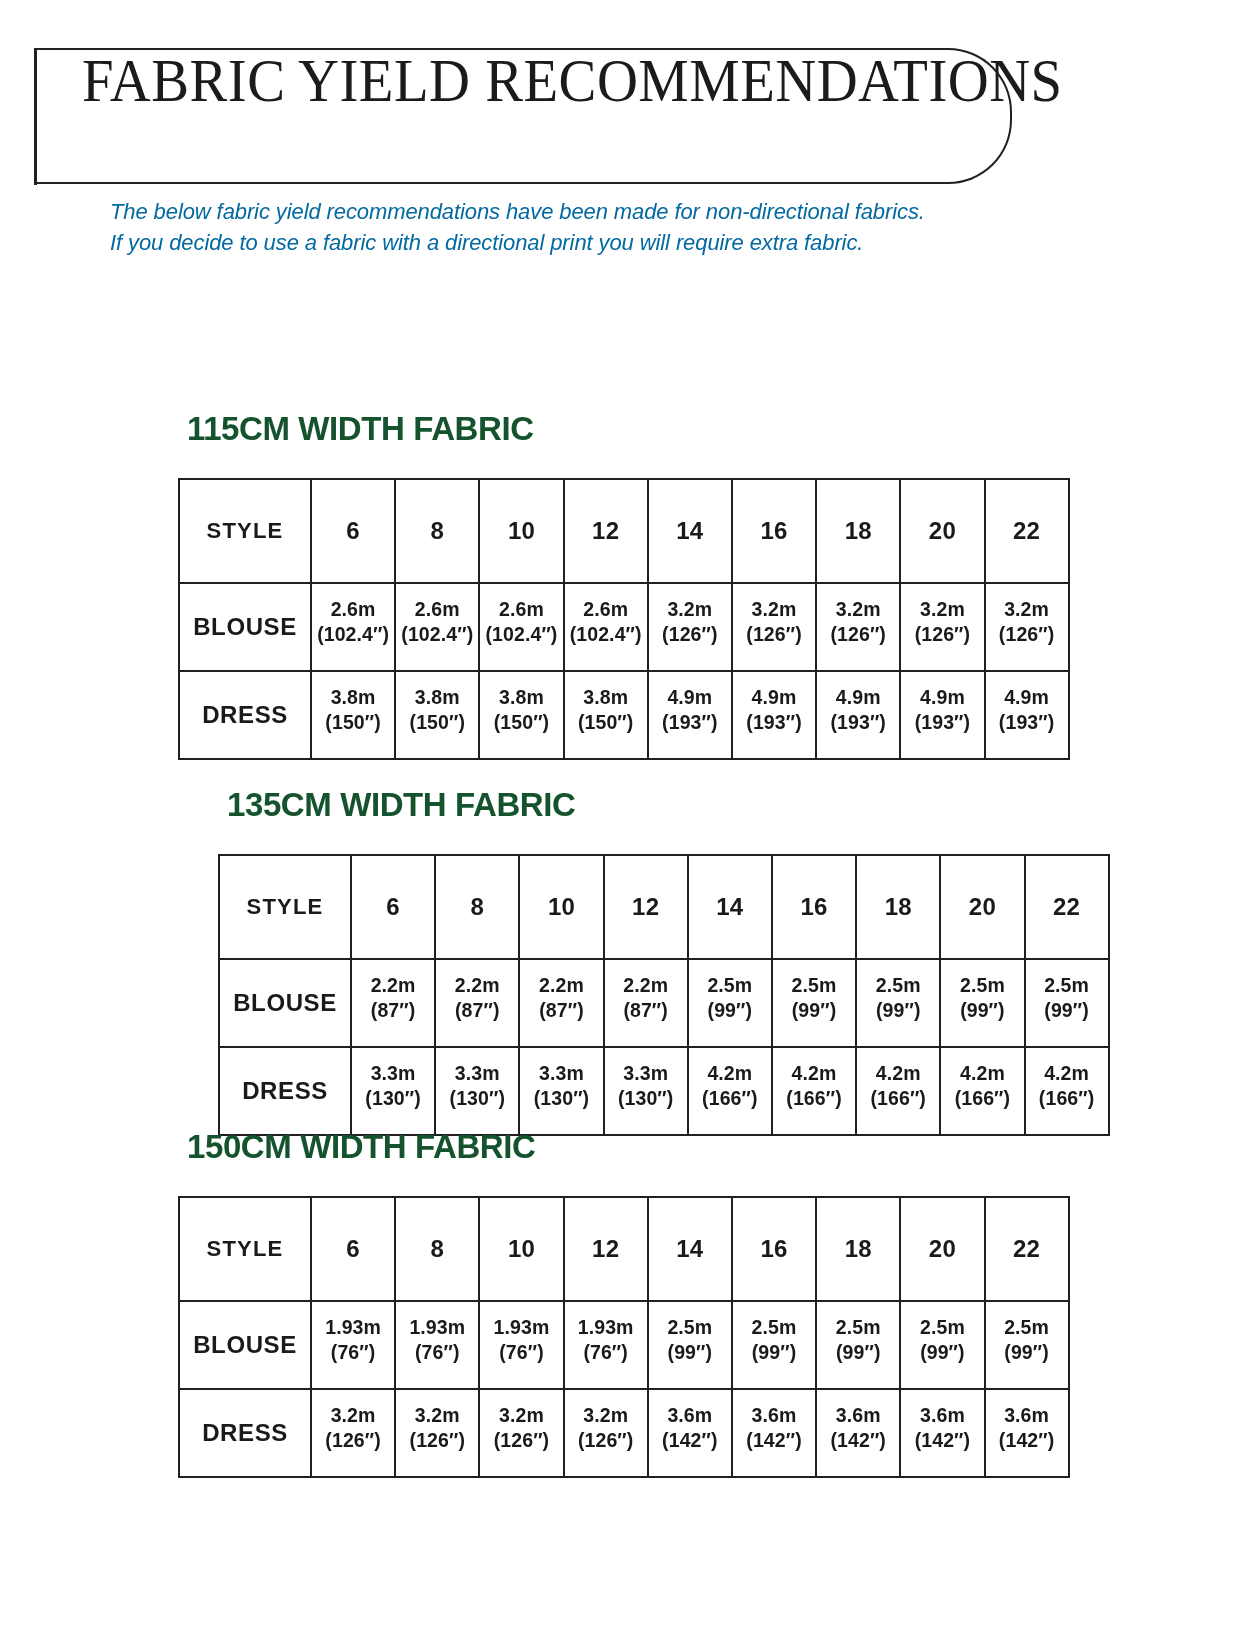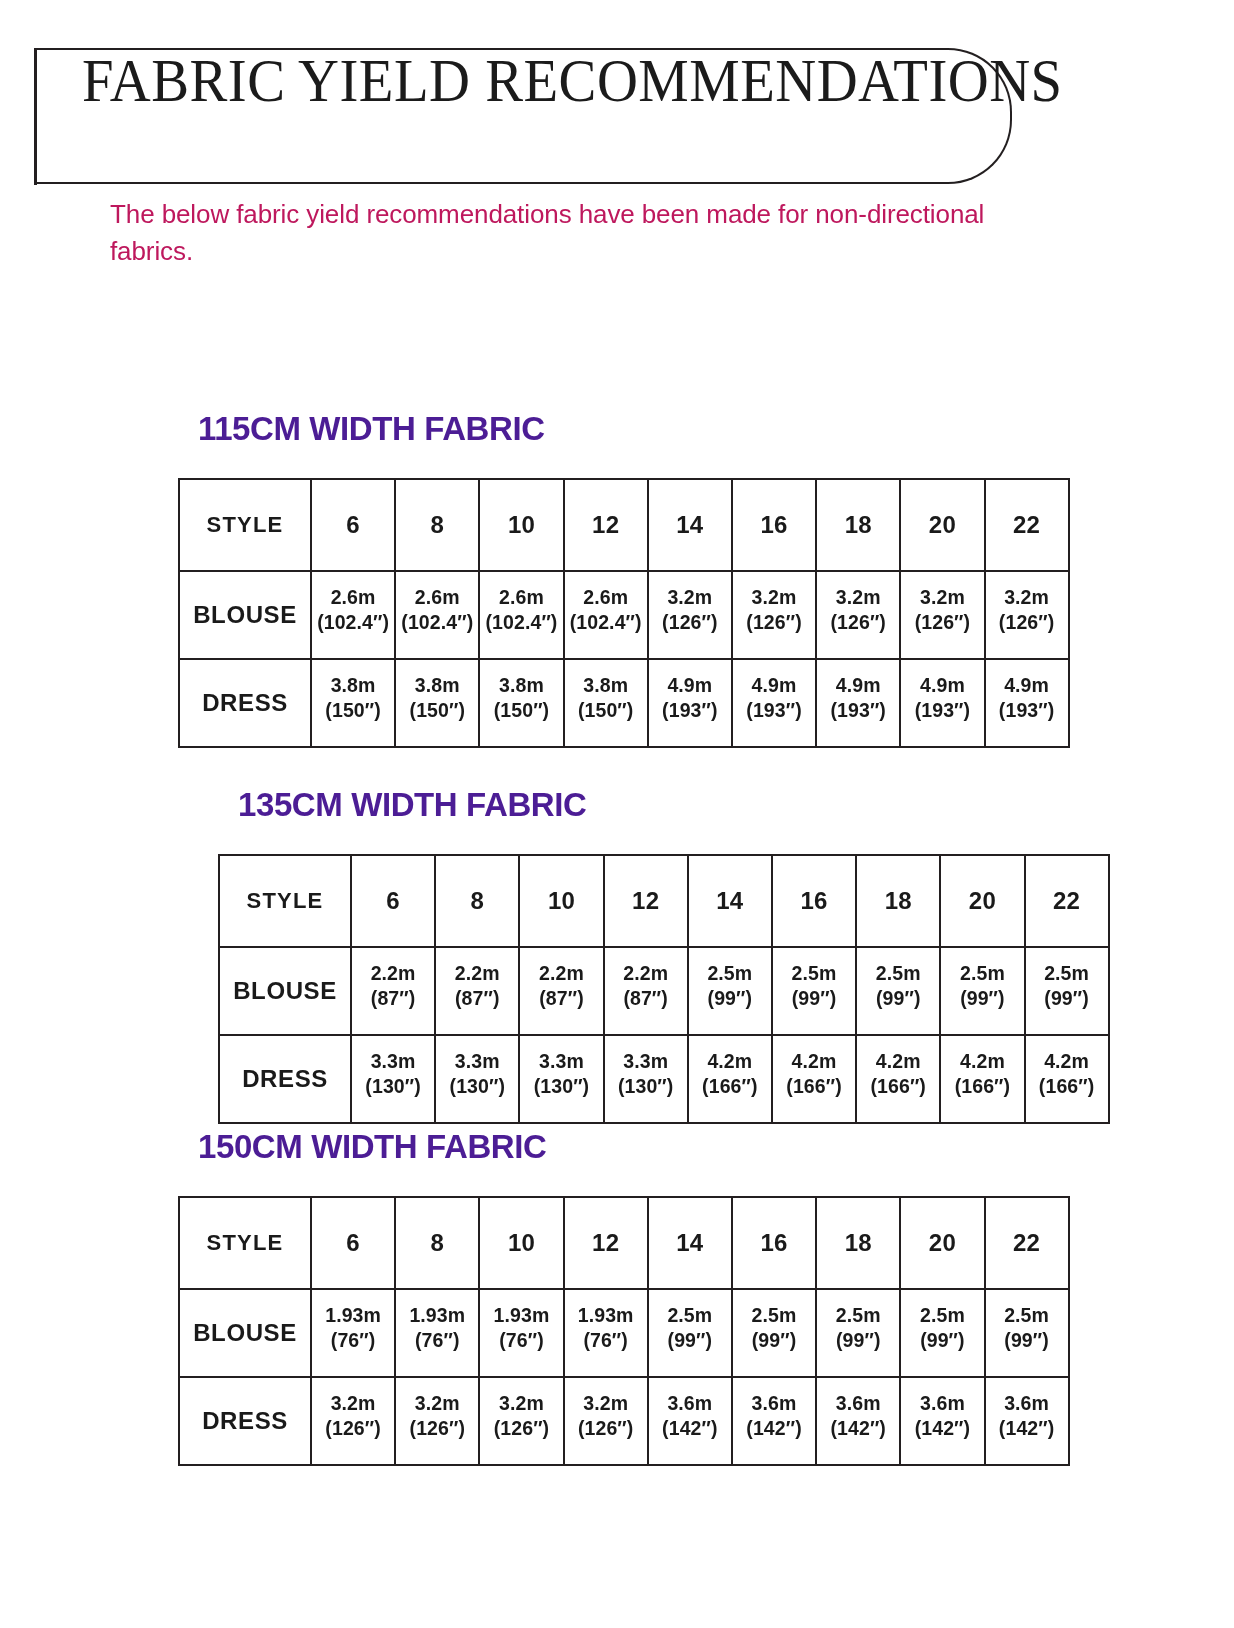--- a/index.html
+++ b/index.html
@@ -51,58 +51,59 @@
     transform-origin: left center;
     white-space: nowrap;
   }
 
   
   .intro {
     position: absolute;
     left: 110px;
     top: 196px;
     width: 900px;
-    font-size: 26px;
+    font-size: 22px;
     line-height: 1.42;
-    color: #be185d;
+    color: #0369a1;
     letter-spacing: -0.1px;
+    font-style: italic;
   }
   .intro p { margin: 0; }
 
   
   .section {
     position: absolute;
     left: 178px;
     width: 896px;
   }
   .section-heading {
     font-size: 33px;
     font-weight: 700;
     letter-spacing: -0.4px;
-    color: #4c1d95;
-    margin: 0 0 30px 20px;
+    color: #14532d;
+    margin: 0 0 30px 9px;
     white-space: nowrap;
   }
 
   
   table.yield-table {
     border-collapse: collapse;
     width: 890px;
     table-layout: fixed;
   }
   table.yield-table td {
     border: 2px solid #231f20;
     text-align: center;
     vertical-align: middle;
     padding: 0;
   }
   table.yield-table col.style-col { width: 132px; }
   table.yield-table col.size-col  { width: 84.2px; }
 
-  tr.header-row td { height: 92px; }
+  tr.header-row td { height: 104px; }
   tr.data-row td   { height: 88px; }
 
   .hdr-label {
     font-size: 22px;
     font-weight: 700;
     letter-spacing: 1.2px;
   }
   .hdr-size {
     font-size: 24px;
     font-weight: 700;
@@ -127,20 +128,21 @@
 </style>
 </head>
 <body>
 
 <div class="title-box">
   <div class="page-title">FABRIC YIELD RECOMMENDATIONS</div>
 </div>
 
 <div class="intro">
   <p>The below fabric yield recommendations have been made for non-directional fabrics.</p>
+  <p>If you decide to use a fabric with a directional print you will require extra fabric.</p>
 </div>
 
 <div id="sections-root">
     <div class="section" style="top: 410px;">
       <div class="section-heading">115CM WIDTH FABRIC</div>
       <table class="yield-table">
         <colgroup>
           <col class="style-col">
           <col class="size-col">
           <col class="size-col">

